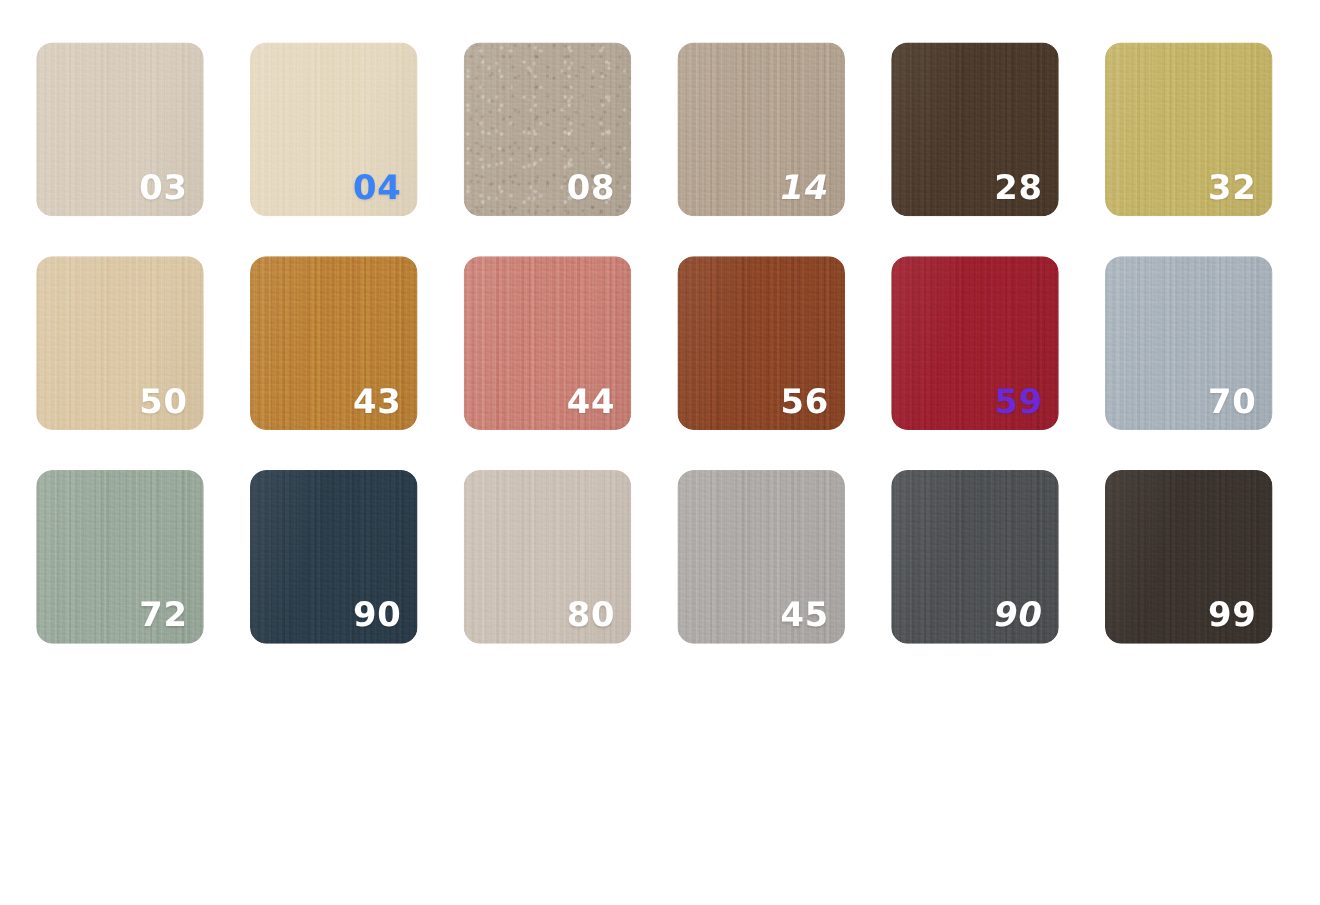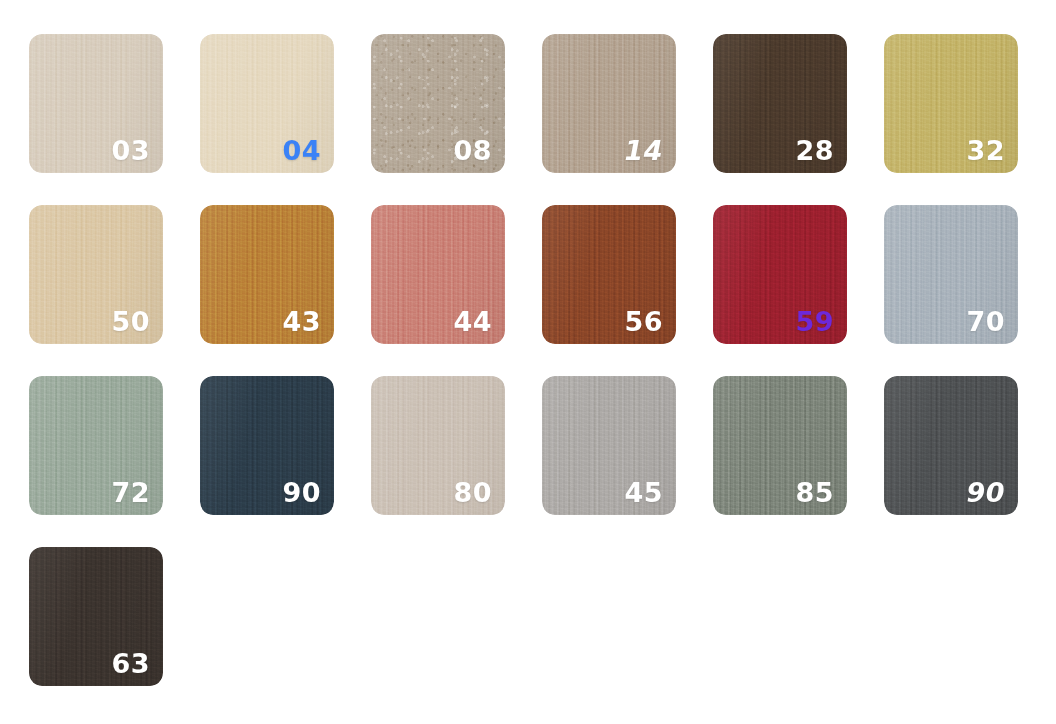--- a/index.html
+++ b/index.html
@@ -289,37 +289,29 @@
       <span class="swatch-label" style="color: rgb(255, 255, 255);">80</span>
     </div>
     <div class="swatch" data-texture="woven" title="medium-grey">
       <div class="swatch-fill" style="background: rgb(173, 170, 167);"></div>
       <div class="swatch-weft"></div>
       <div class="swatch-slub"></div>
       <div class="swatch-fleck"></div>
       <div class="swatch-shade"></div>
       <span class="swatch-label" style="color: rgb(255, 255, 255);">45</span>
     </div>
-    <div class="swatch" data-texture="woven" title="grey-green">
-      <div class="swatch-fill" style="background: rgb(125, 133, 122);"></div>
-      <div class="swatch-weft"></div>
-      <div class="swatch-slub"></div>
-      <div class="swatch-fleck"></div>
-      <div class="swatch-shade"></div>
-      <span class="swatch-label" style="color: rgb(255, 255, 255);">85</span>
-    </div>
     <div class="swatch" data-texture="woven" title="dark-charcoal">
       <div class="swatch-fill" style="background: rgb(78, 81, 83);"></div>
       <div class="swatch-weft"></div>
       <div class="swatch-slub"></div>
       <div class="swatch-fleck"></div>
       <div class="swatch-shade"></div>
       <span class="swatch-label" style="color: rgb(255, 255, 255); font-style: italic;">90</span>
     </div>
     <div class="swatch" data-texture="woven" title="near-black-brown">
       <div class="swatch-fill" style="background: rgb(59, 51, 46);"></div>
       <div class="swatch-weft"></div>
       <div class="swatch-slub"></div>
       <div class="swatch-fleck"></div>
       <div class="swatch-shade"></div>
-      <span class="swatch-label" style="color: rgb(255, 255, 255);">63</span>
+      <span class="swatch-label" style="color: rgb(255, 255, 255);">99</span>
     </div>
   </div>
 
 </body></html>

